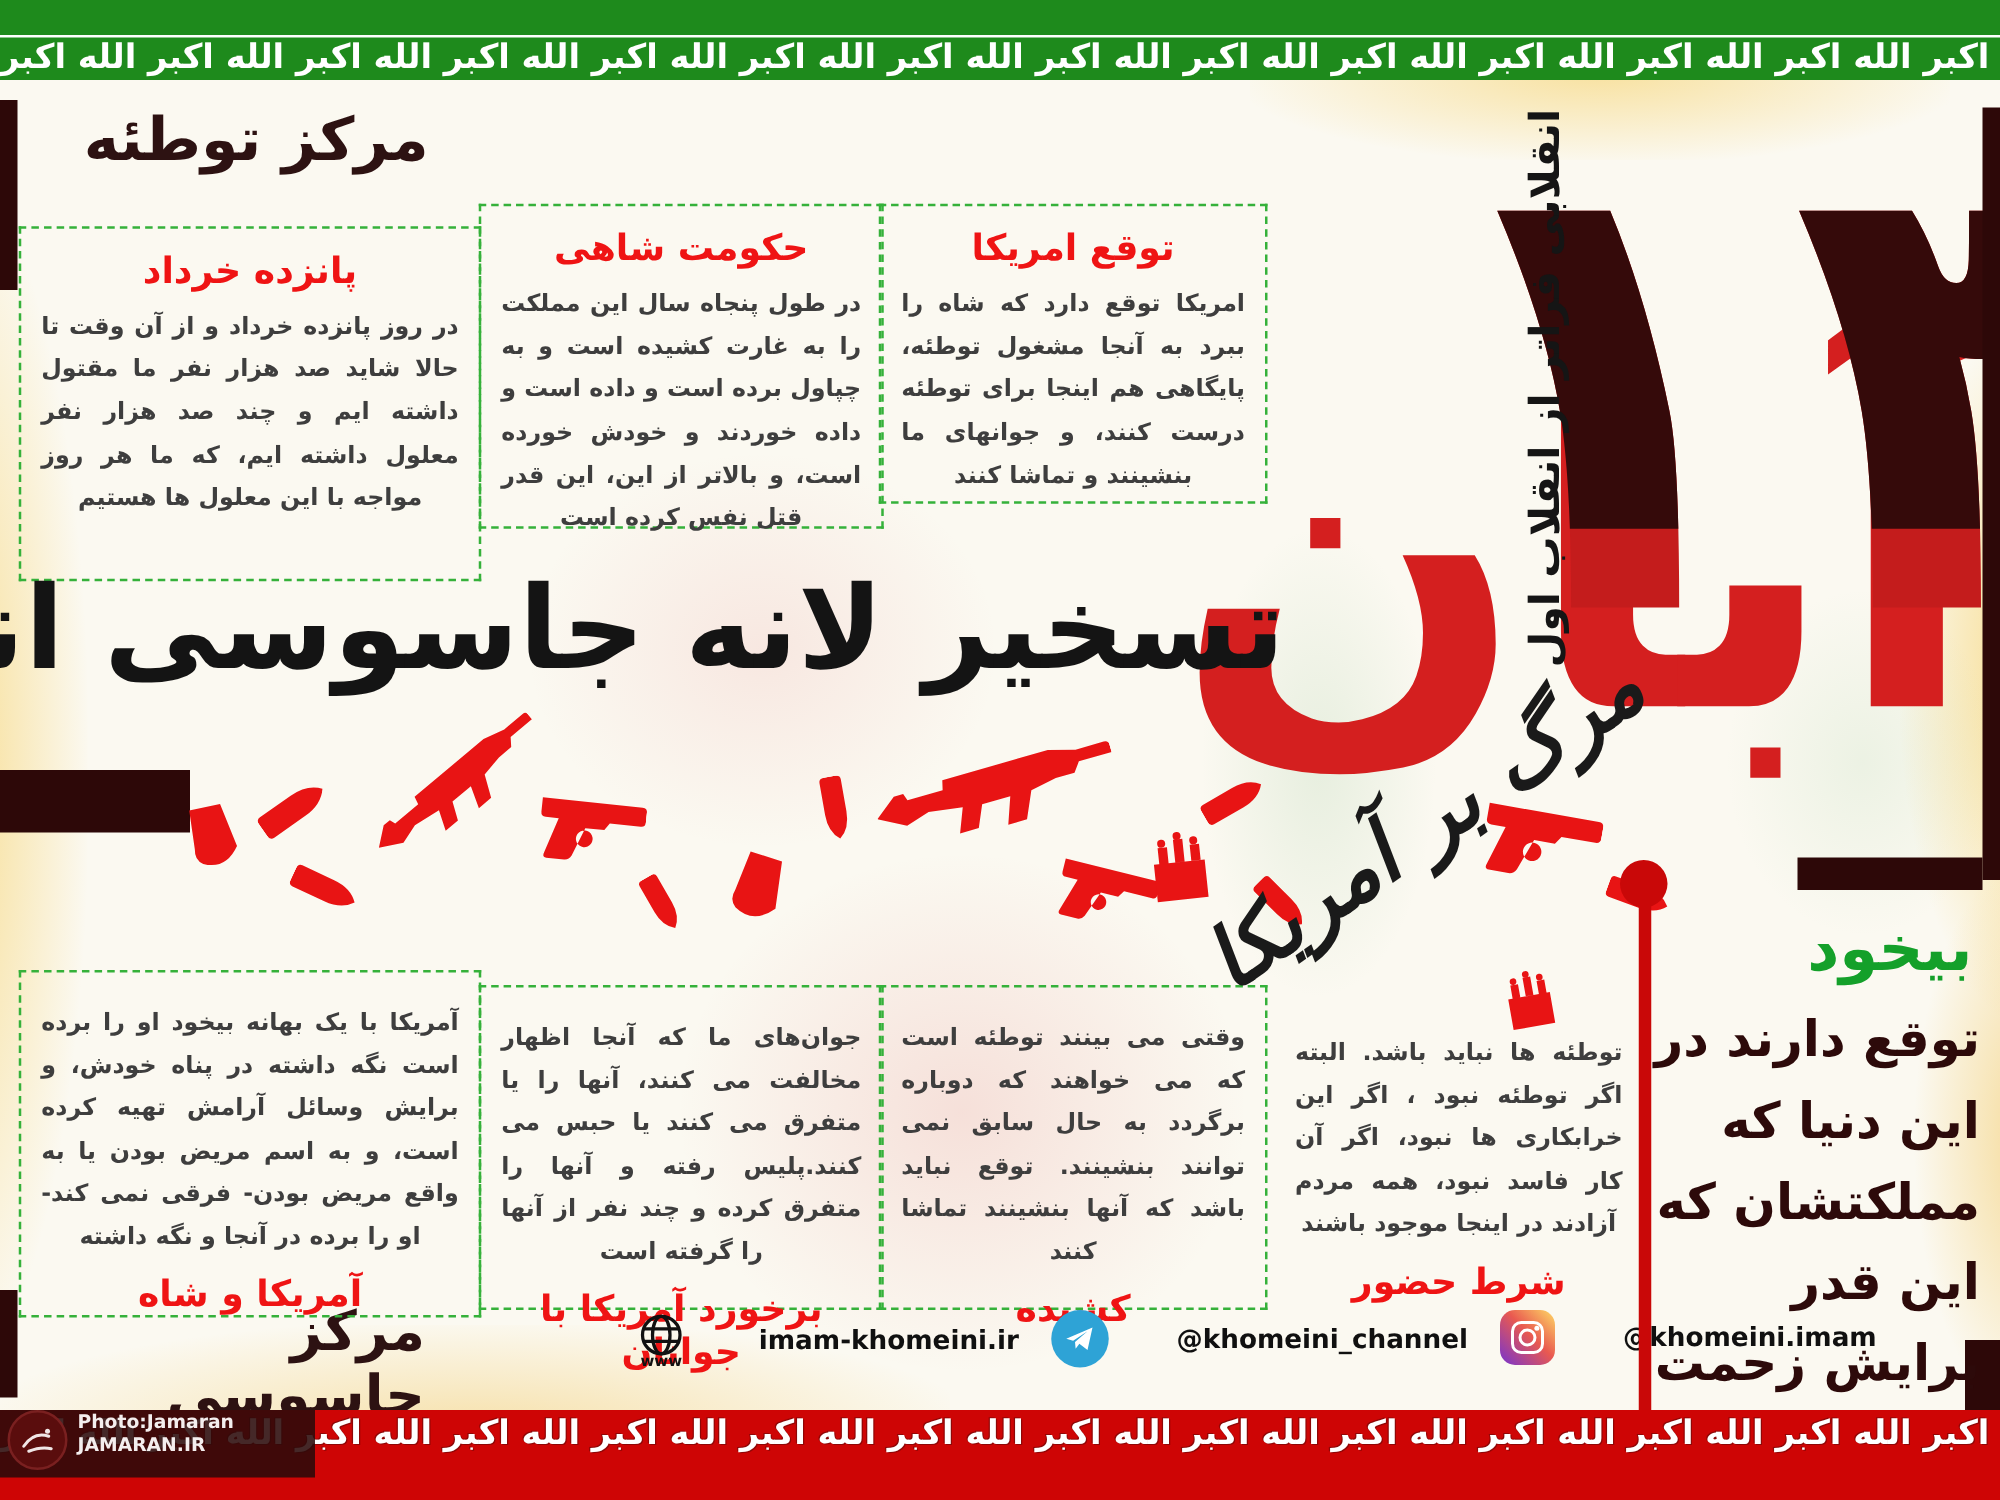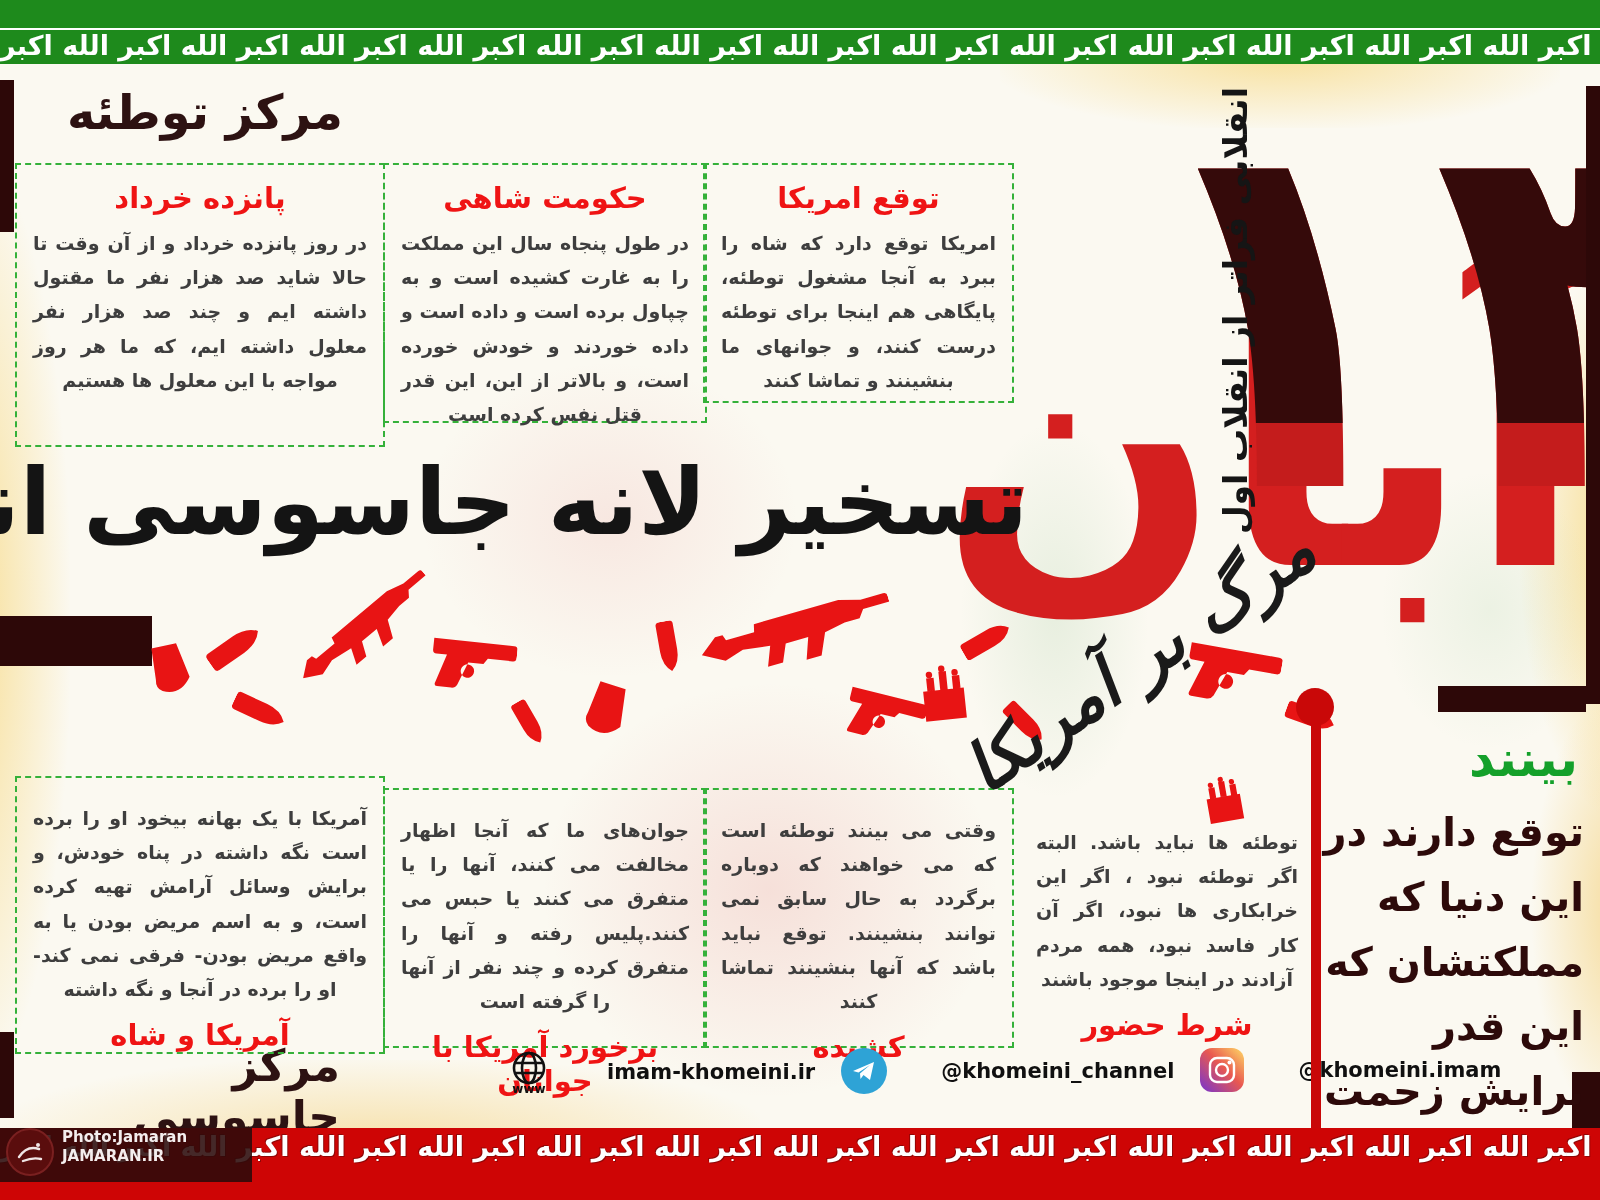--- a/index.html
+++ b/index.html
@@ -121,21 +121,21 @@
   <div class="abs corner-title" style="left:40px;top:1040px;width:300px;font-size:44px;text-align:right;">مرکز جاسوسی</div>
 
   <div class="abs qbox" style="left:703px;top:163px;width:275px;height:212px;">
     <div class="qtitle">توقع امریکا</div>
     <div class="qbody">امریکا توقع دارد که شاه را ببرد به آنجا مشغول توطئه، پایگاهی هم اینجا برای توطئه درست کنند، و جوانهای ما بنشینند و تماشا کنند</div>
   </div>
   <div class="abs qbox" style="left:383px;top:163px;width:288px;height:232px;">
     <div class="qtitle">حکومت شاهی</div>
     <div class="qbody">در طول پنجاه سال این مملکت را به غارت کشیده است و به چپاول برده است و داده است و داده خوردند و خودش خورده است، و بالاتر از این، این قدر قتل نفس کرده است</div>
   </div>
-  <div class="abs qbox" style="left:15px;top:163px;width:334px;height:256px;">
+  <div class="abs qbox" style="left:15px;top:181px;width:334px;height:256px;">
     <div class="qtitle">پانزده خرداد</div>
     <div class="qbody">در روز پانزده خرداد و از آن وقت تا حالا شاید صد هزار نفر ما مقتول داشته ایم و چند صد هزار نفر معلول داشته ایم، که ما هر روز مواجه با این معلول ها هستیم</div>
   </div>
 
   <div class="abs headline">
     <span>تسخیر لانه جاسوسی انقلاب</span>
     
   </div>
 
   <div class="abs callig">مرگ بر آمریکا</div>
@@ -201,21 +201,21 @@
     <div class="qbody">جوان‌های ما که آنجا اظهار مخالفت می کنند، آنها را یا متفرق می کنند یا حبس می کنند.پلیس رفته و آنها را متفرق کرده و چند نفر از آنها را گرفته است</div>
     <div class="qtitle">برخورد آمریکا با جوانان</div>
   </div>
   <div class="abs qbox bottom" style="left:15px;top:776px;width:334px;height:250px;">
     <div class="qbody">آمریکا با یک بهانه بیخود او را برده است نگه داشته در پناه خودش، و برایش وسائل آرامش تهیه کرده است، و به اسم مریض بودن یا به واقع مریض بودن- فرقی نمی کند- او را برده در آنجا و نگه داشته</div>
     <div class="qtitle">آمریکا و شاه</div>
   </div>
 
   <div class="abs reddot"></div>
   <div class="abs redline"></div>
-  <div class="abs sb-title">بینند</div>
+  <div class="abs sb-title">بیخود</div>
   <div class="abs sb-body">توقع دارند در این دنیا که مملکتشان که این قدر برایش زحمت کشیدند دستشان باشد</div>
 
   <div class="abs bar" style="left:0;top:80px;width:14px;height:152px;"></div>
   <div class="abs bar" style="left:0;top:616px;width:152px;height:50px;"></div>
   <div class="abs bar" style="left:0;top:1032px;width:14px;height:86px;"></div>
   <div class="abs bar" style="left:1586px;top:86px;width:14px;height:618px;"></div>
   <div class="abs bar" style="left:1438px;top:686px;width:148px;height:26px;"></div>
   <div class="abs bar" style="left:1572px;top:1072px;width:28px;height:58px;"></div>
 
   <div class="abs social">

